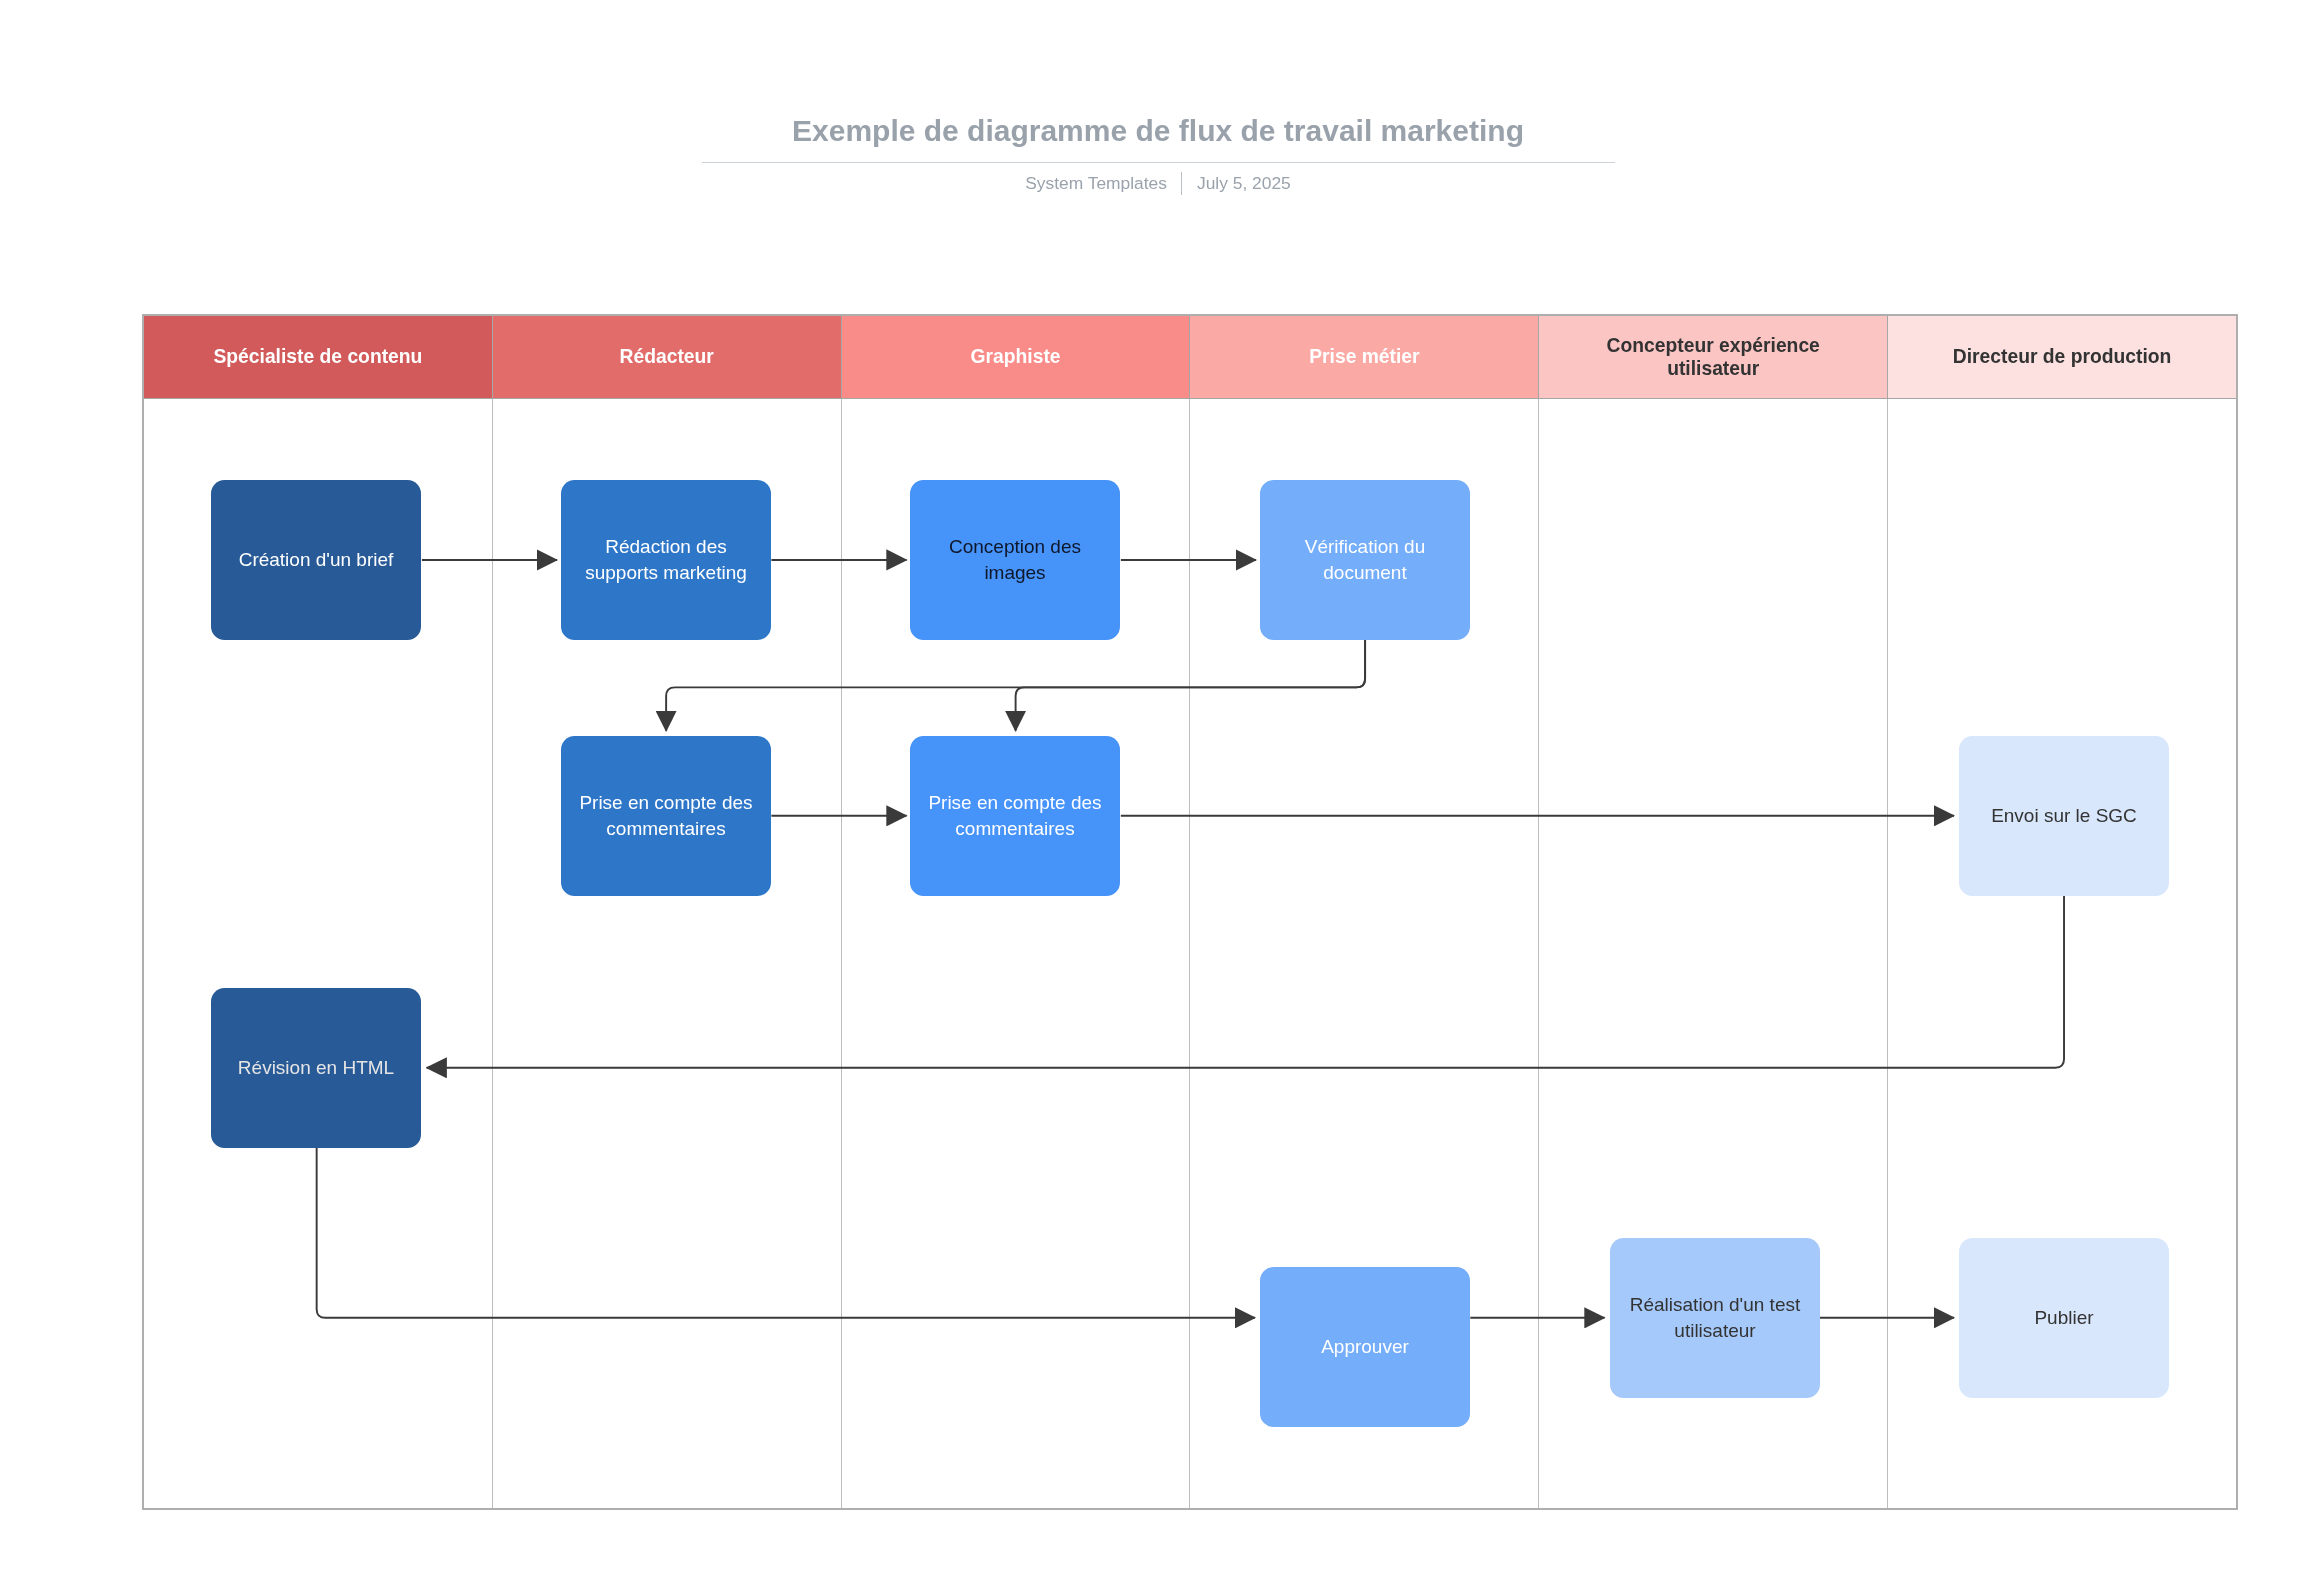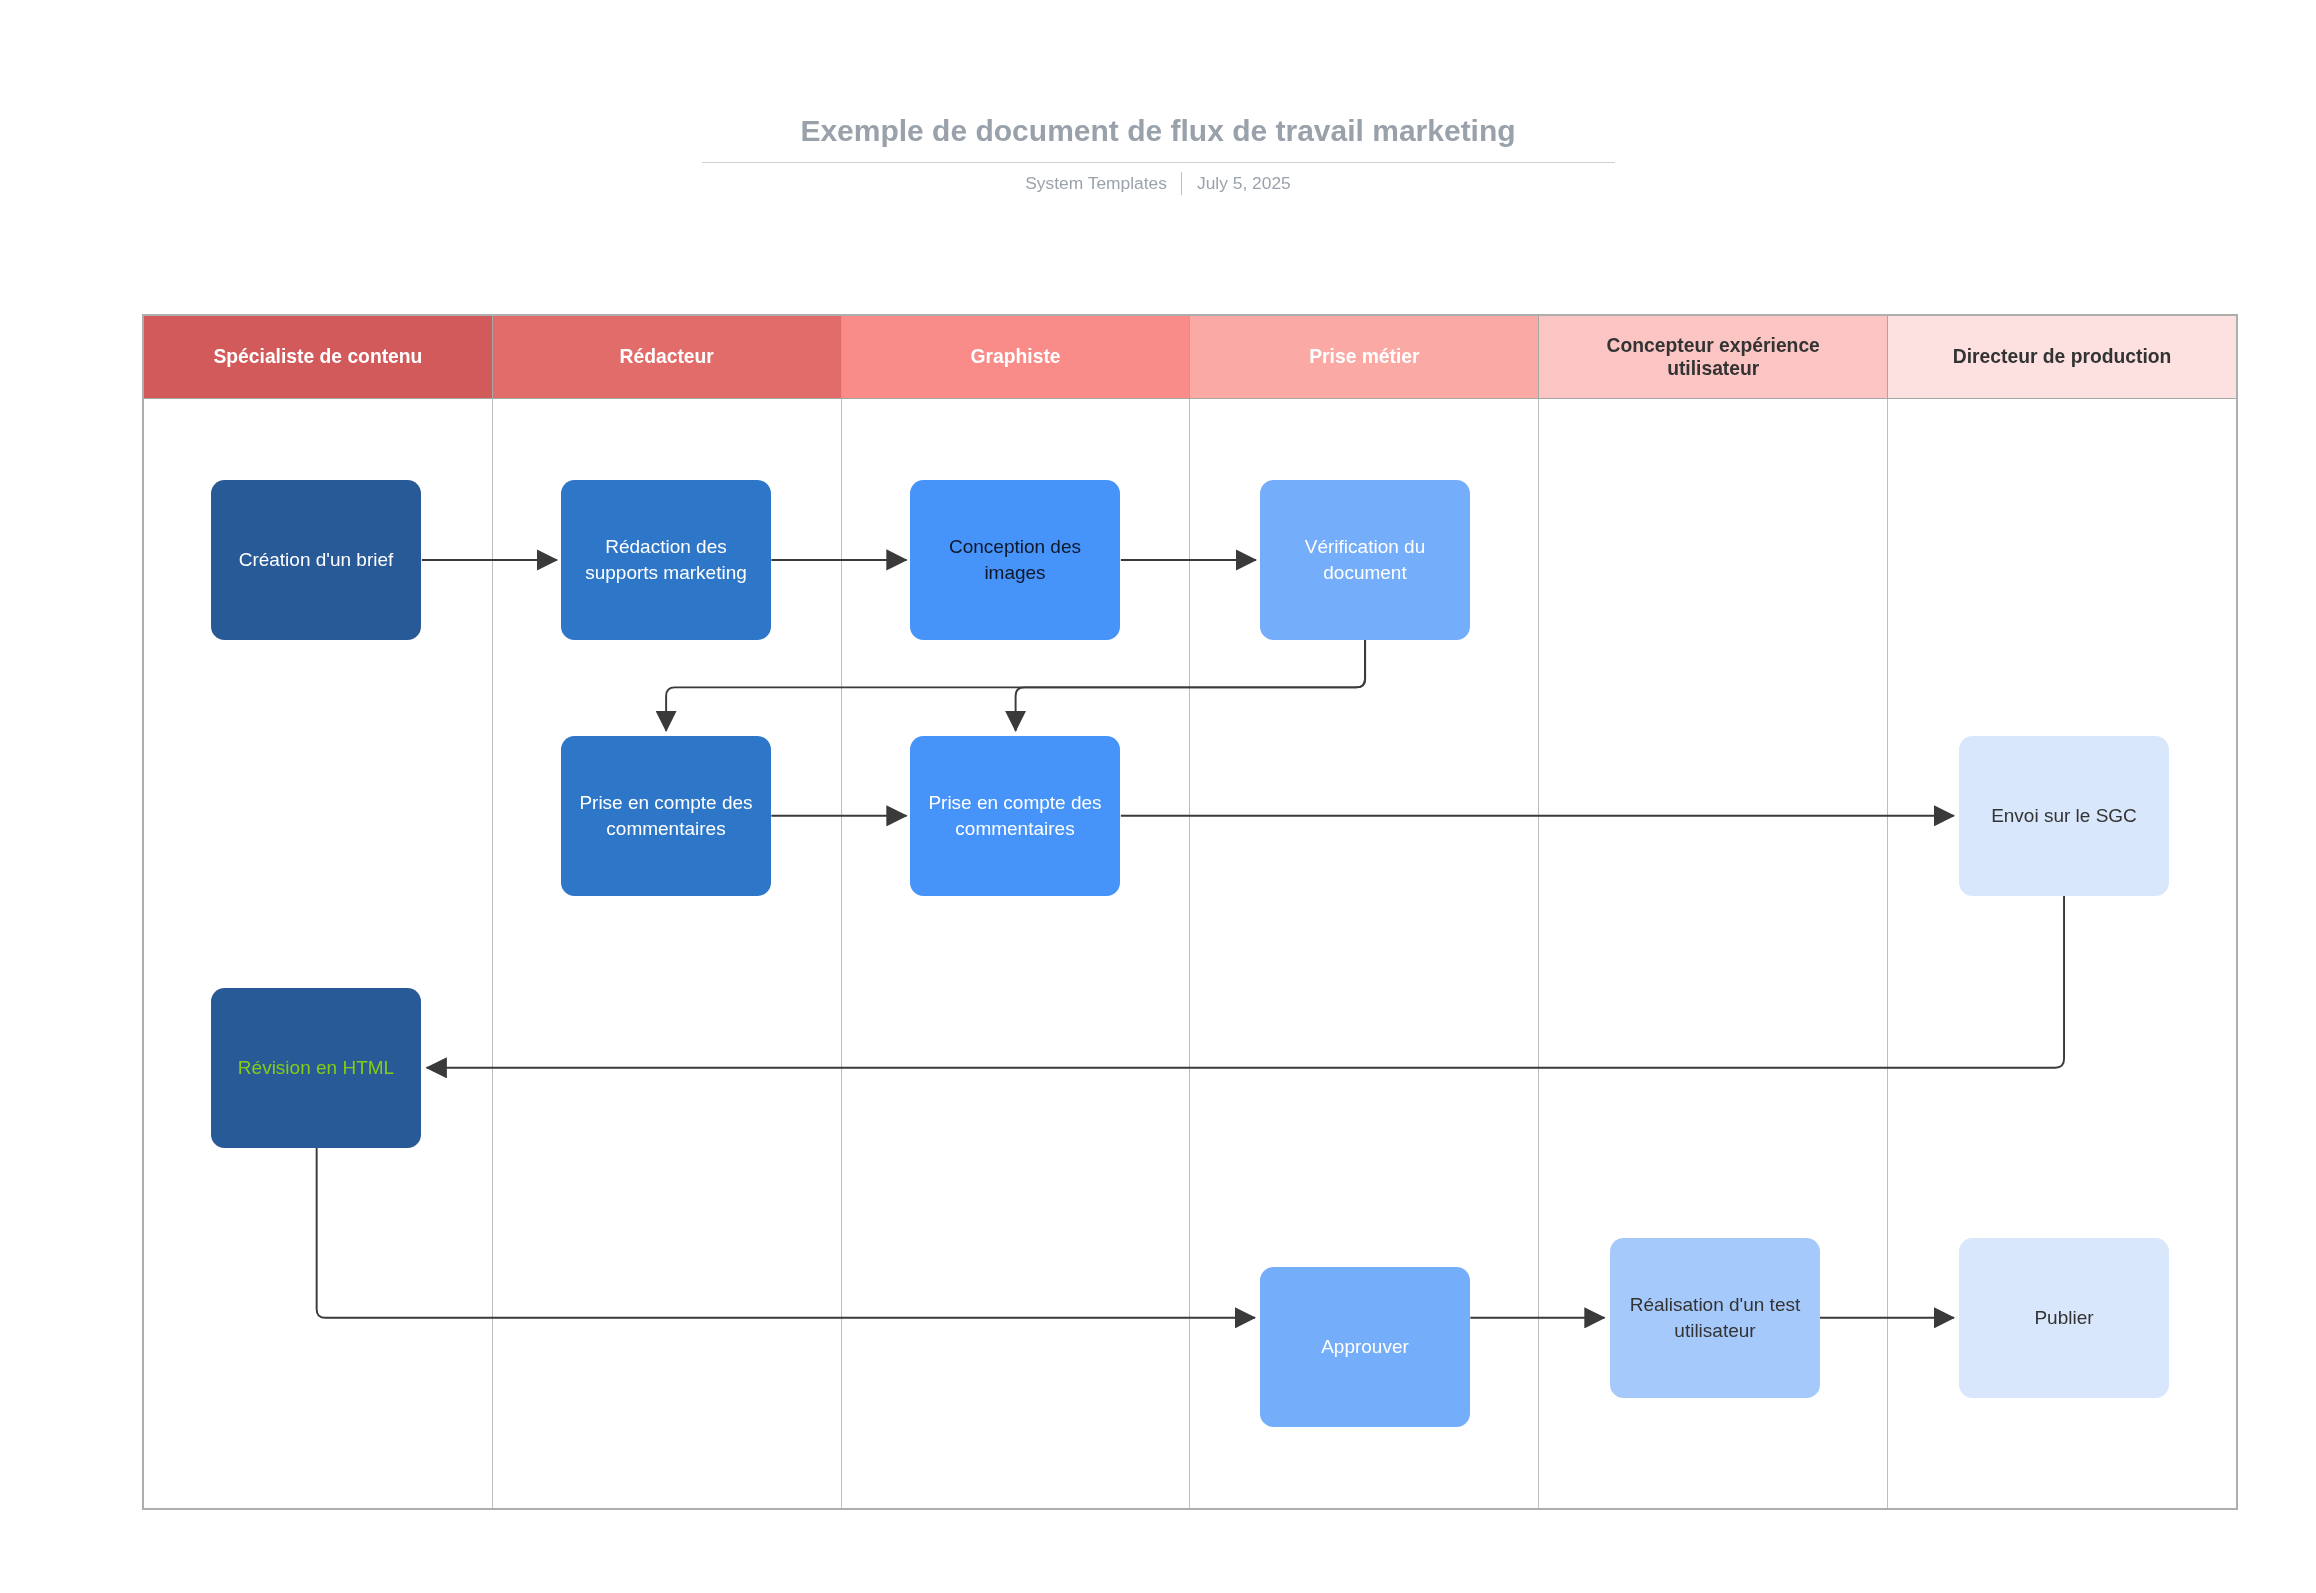--- a/index.html
+++ b/index.html
@@ -36,21 +36,21 @@
   
   svg.edges{position:absolute;left:0;top:0;width:2316px;height:1593px;pointer-events:none;}
   .edge{fill:none;stroke-width:2;}
 </style>
 </head>
 <body>
 
 <div class="page">
 
   <div class="title-block">
-    <div class="doc-title" style="color: rgb(153, 161, 171);">Exemple de document de flux de travail marketing</div>
+    <div class="doc-title" style="color: rgb(153, 161, 171);">Exemple de diagramme de flux de travail marketing</div>
     <div class="doc-subtitle">
       <span>System Templates</span>
       <span class="sep"></span>
       <span>July 5, 2025</span>
     </div>
   </div>
 
   <div class="lanes">
     <div class="lane-headers">
       <div class="lane-header" style="background: rgb(210, 90, 90); color: rgb(255, 255, 255);">
@@ -115,21 +115,21 @@
     </div>
   <div class="node" style="left: 561px; top: 736px; background: rgb(46, 119, 200); color: rgb(255, 255, 255);">
       <span>Prise en compte des commentaires</span>
     </div>
   <div class="node" style="left: 910px; top: 736px; background: rgb(70, 147, 250); color: rgb(255, 255, 255);">
       <span>Prise en compte des commentaires</span>
     </div>
   <div class="node" style="left: 1959px; top: 736px; background: rgb(217, 231, 252); color: rgb(51, 51, 51);">
       <span>Envoi sur le SGC</span>
     </div>
-  <div class="node" style="left: 211px; top: 988px; background: rgb(39, 90, 151); color: #84cc16;">
+  <div class="node" style="left: 211px; top: 988px; background: rgb(39, 90, 151); color: #e5e5e5;">
       <span>Révision en HTML</span>
     </div>
   <div class="node" style="left: 1260px; top: 1238px; background: rgb(116, 173, 249); color: rgb(255, 255, 255); margin-top: 29px;">
       <span>Approuver</span>
     </div>
   <div class="node" style="left: 1610px; top: 1238px; background: rgb(166, 201, 251); color: rgb(51, 51, 51);">
       <span>Réalisation d'un test utilisateur</span>
     </div>
   <div class="node" style="left: 1959px; top: 1238px; background: rgb(217, 231, 252); color: rgb(51, 51, 51);">
       <span>Publier</span>

